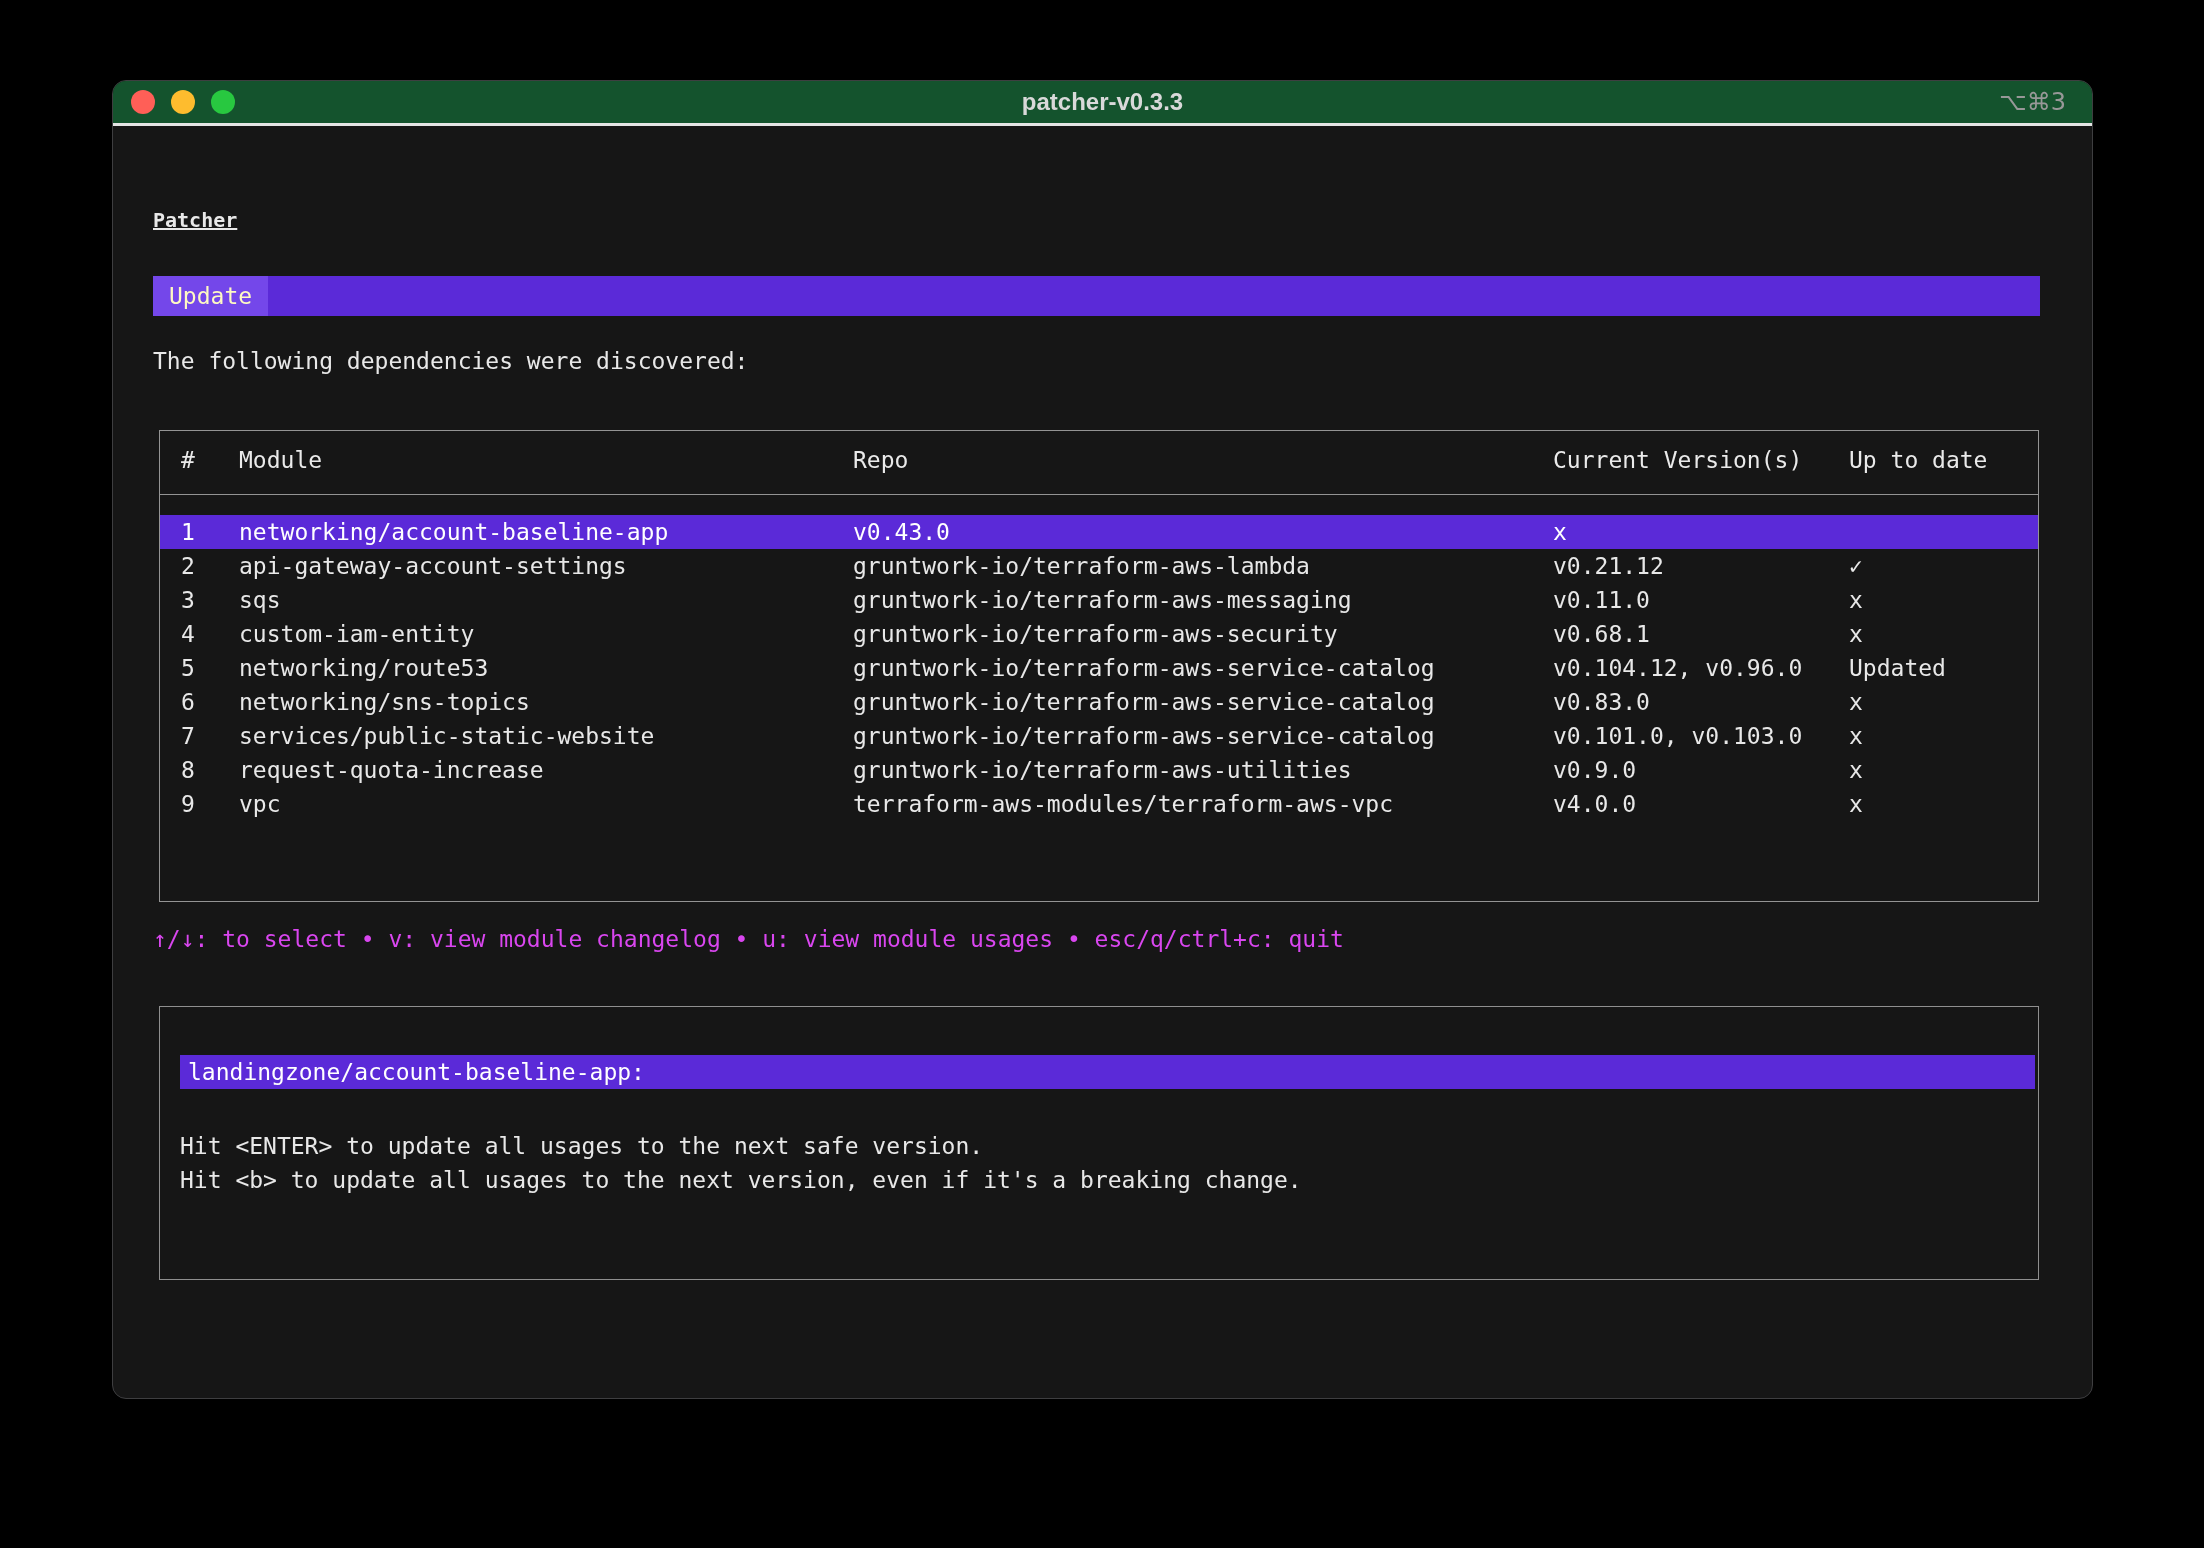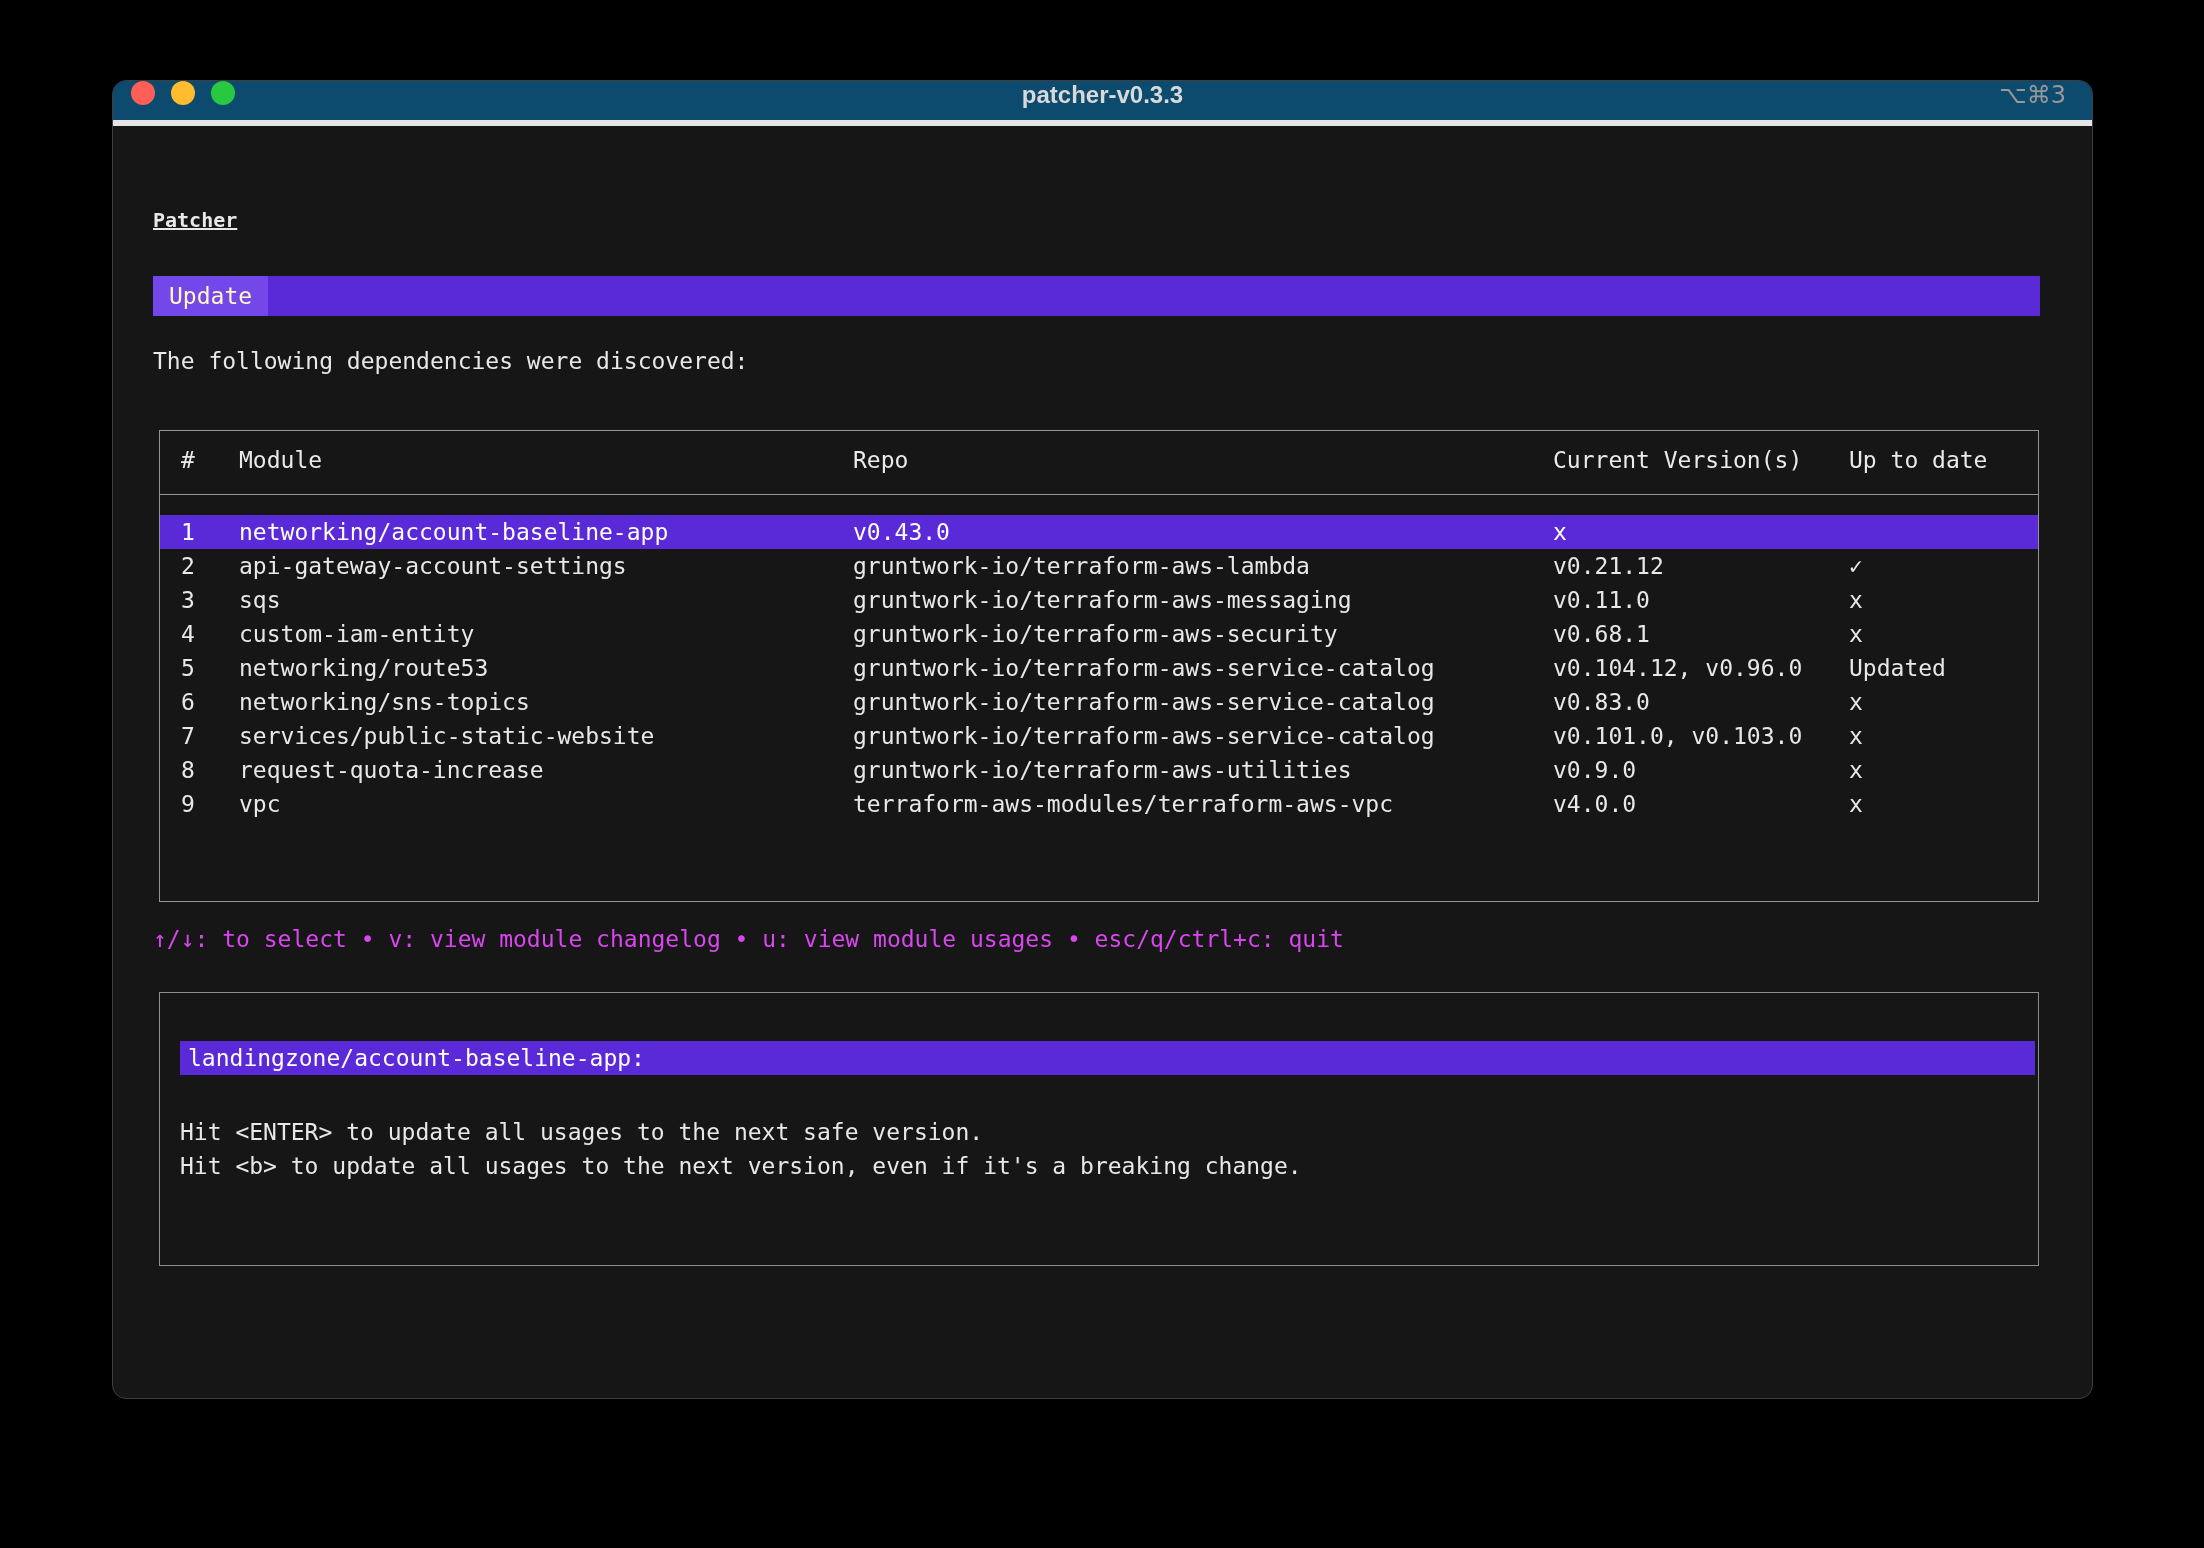--- a/index.html
+++ b/index.html
@@ -8,22 +8,22 @@
 
   .window {
     position:absolute; left:112px; top:80px; width:1981px; height:1319px;
     background:#161616; border-radius:14px; overflow:hidden;
     border:1px solid #3e3e40;
     box-shadow:0 40px 100px rgba(0,0,0,.7);
   }
 
   
   .titlebar {
-    height:45px; background:#0c4a6e; display:flex; 
-    position:relative; border-bottom:6px solid #e5e5e5;
+    height:45px; background:#14532d; display:flex; align-items:center;
+    position:relative; border-bottom:3px solid #e5e5e5;
     font-family:"Liberation Sans", sans-serif;
   }
   .traffic-lights { display:flex; gap:16px; margin-left:18px; z-index:2; }
   .light { width:24px; height:24px; border-radius:50%; display:block; }
   .light.red    { background:#ff5f57; }
   .light.yellow { background:#febc2e; }
   .light.green  { background:#28c840; }
   .title {
     position:absolute; left:0; right:0; text-align:center;
     font-weight:bold; font-size:24px; color:#d9d9d9;
@@ -65,21 +65,21 @@
   }
   .tbody { padding-top:20px; }
   .trow { height:34px; line-height:34px; white-space:nowrap; }
   .trow.selected { background:#5b2ad8; color:#ffffff; }
   .c { overflow:hidden; }
 
   .help { margin-top:20px; height:34px; line-height:34px; color:#d946ef; }
 
   
   .detail {
-    margin-top:36px; margin-left:6px; width:1880px; height:274px;
+    margin-top:50px; margin-left:6px; width:1880px; height:274px;
     border:1px solid #8f8f8f; padding-top:48px;
   }
   .detail-heading {
     margin:0 3px 0 20px; height:34px; line-height:34px;
     background:#5b2ad8; color:#ffffff; padding-left:8px;
   }
   .detail-lines { margin-top:40px; margin-left:20px; }
   .detail-line { height:34px; line-height:34px; white-space:nowrap; }
 </style>
 </head>

